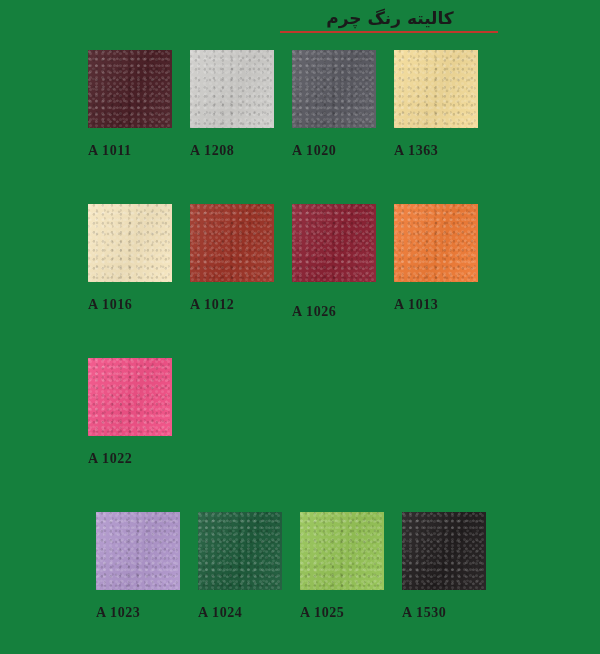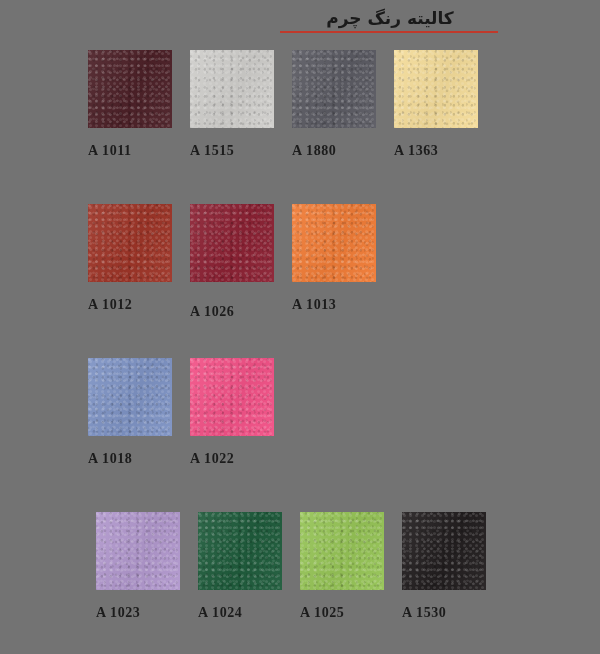--- a/index.html
+++ b/index.html
@@ -12,21 +12,21 @@
     background: #ffffff;
     font-family: "Liberation Serif", "DejaVu Serif", serif;
     overflow: hidden;
     position: relative;
   }
 
   #catalog {
     position: relative;
     width: 600px;
     height: 654px;
-    background: #737373;
+    background: #15803d;
   }
 
   
   .title-block {
     position: absolute;
     top: 6px;
     right: 100px;
     width: 220px;
     text-align: center;
   }
@@ -120,52 +120,52 @@
 
   <div class="grid">
 
     <div class="grid-row">
       <div class="cell">
         <div class="swatch" style="background-color: rgb(77, 33, 40);"></div>
         <div class="swatch-label" style="color: rgb(28, 28, 28);">A 1011</div>
       </div>
       <div class="cell">
         <div class="swatch" style="background-color: rgb(207, 206, 203);"></div>
-        <div class="swatch-label" style="color: rgb(28, 28, 28);">A 1515</div>
+        <div class="swatch-label" style="color: rgb(28, 28, 28);">A 1208</div>
       </div>
       <div class="cell">
         <div class="swatch" style="background-color: rgb(91, 91, 99);"></div>
-        <div class="swatch-label" style="color: rgb(28, 28, 28);">A 1880</div>
+        <div class="swatch-label" style="color: rgb(28, 28, 28);">A 1020</div>
       </div>
       <div class="cell">
         <div class="swatch" style="background-color: rgb(244, 220, 154);"></div>
         <div class="swatch-label" style="color: rgb(28, 28, 28);">A 1363</div>
       </div>
     </div>
 
     <div class="grid-row">
+      <div class="cell">
+        <div class="swatch" style="background-color: rgb(246, 230, 191);"></div>
+        <div class="swatch-label" style="color: rgb(28, 28, 28);">A 1016</div>
+      </div>
       <div class="cell">
         <div class="swatch" style="background-color: rgb(158, 53, 40);"></div>
         <div class="swatch-label" style="color: rgb(28, 28, 28);">A 1012</div>
       </div>
       <div class="cell">
         <div class="swatch" style="background-color: rgb(140, 34, 52);"></div>
         <div class="swatch-label" style="color: rgb(28, 28, 28); margin-top: 22px;">A 1026</div>
       </div>
       <div class="cell">
         <div class="swatch" style="background-color: rgb(240, 124, 55);"></div>
         <div class="swatch-label" style="color: rgb(28, 28, 28);">A 1013</div>
       </div>
     </div>
 
     <div class="grid-row">
-      <div class="cell">
-        <div class="swatch" style="background-color: rgb(126, 147, 196);"></div>
-        <div class="swatch-label" style="color: rgb(28, 28, 28);">A 1018</div>
-      </div>
       <div class="cell">
         <div class="swatch" style="background-color: rgb(242, 82, 135);"></div>
         <div class="swatch-label" style="color: rgb(28, 28, 28);">A 1022</div>
       </div>
     </div>
 
     <div class="grid-row">
       <div class="cell">
         <div class="swatch" style="background-color: rgb(177, 152, 205);"></div>
         <div class="swatch-label" style="color: rgb(28, 28, 28);">A 1023</div>

